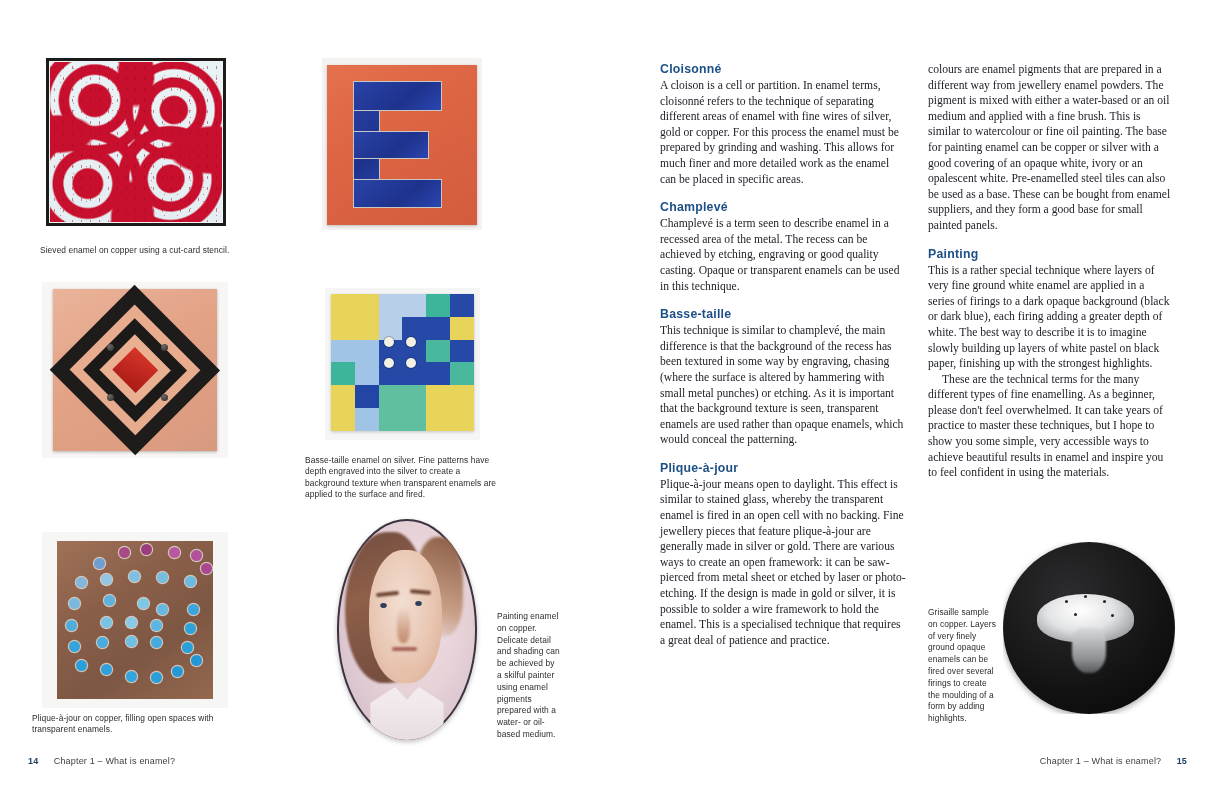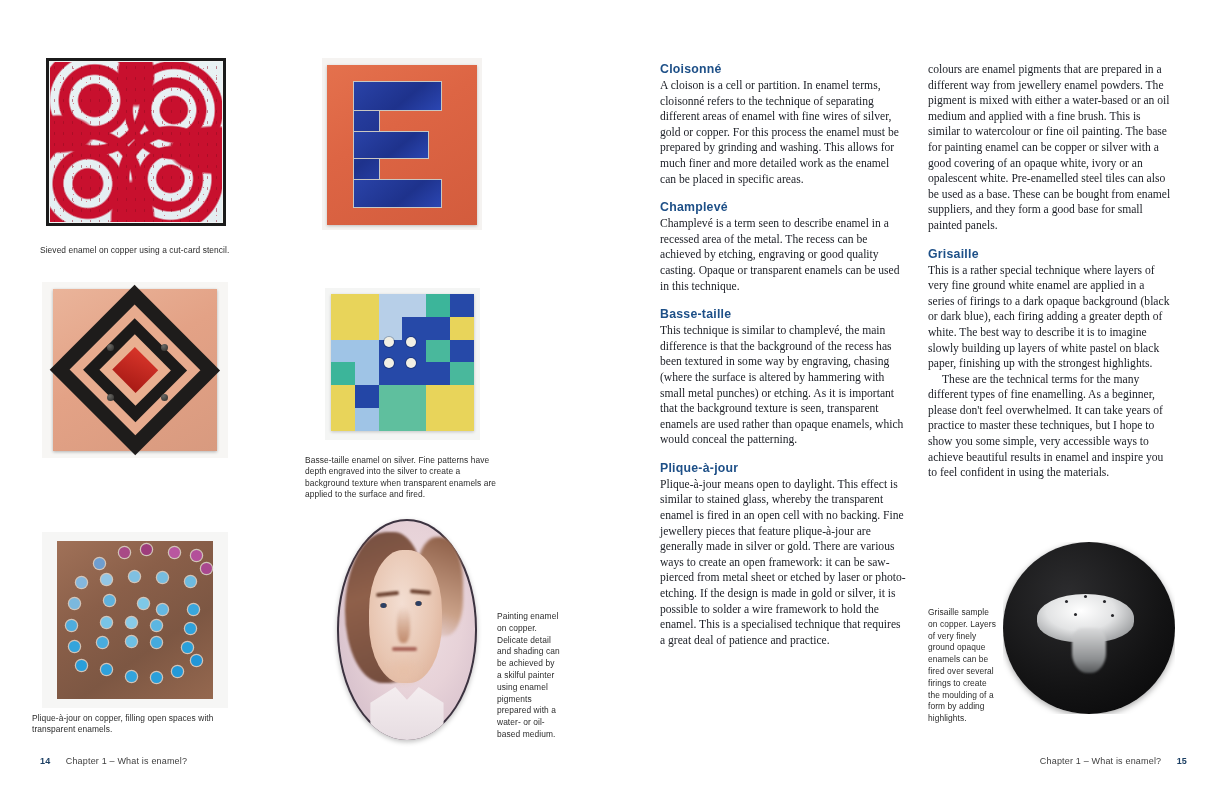--- a/index.html
+++ b/index.html
@@ -37,21 +37,21 @@
     font-family: "Liberation Sans", sans-serif;
     font-size: 9px;
     color: #3f3f3f;
     letter-spacing: .02em;
     white-space: nowrap;
   }
   .folio .num {
     font-weight: bold;
     color: #1c3f63;
   }
-  .folio-left { left: 40px; margin-top: 20px; }
+  .folio-left { left: 28px; margin-top: 20px; }
   .folio-right { right: 37px; }
 
   .col {
     position: absolute;
     width: 246px;
     font-family: "Liberation Serif", serif;
     font-size: 11.6px;
     line-height: 15.6px;
     color: #20232a;
     text-align: left;
@@ -460,21 +460,21 @@
 
   </div>
 
   <div class="col" style="left:928px; top:62px; width:244px;">
 
     <div class="sec">
       <p>colours are enamel pigments that are prepared in a different way from jewellery enamel powders. The pigment is mixed with either a water-based or an oil medium and applied with a fine brush. This is similar to watercolour or fine oil painting. The base for painting enamel can be copper or silver with a good covering of an opaque white, ivory or an opalescent white. Pre-enamelled steel tiles can also be used as a base. These can be bought from enamel suppliers, and they form a good base for small painted panels.</p>
     </div>
 
     <div class="sec">
-      <h3 class="head">Grisaille</h3>
+      <h3 class="head">Painting</h3>
       <p>This is a rather special technique where layers of very fine ground white enamel are applied in a series of firings to a dark opaque background (black or dark blue), each firing adding a greater depth of white. The best way to describe it is to imagine slowly building up layers of white pastel on black paper, finishing up with the strongest highlights.</p>
       <p class="cont">These are the technical terms for the many different types of fine enamelling. As a beginner, please don't feel overwhelmed. It can take years of practice to master these techniques, but I hope to show you some simple, very accessible ways to achieve beautiful results in enamel and inspire you to feel confident in using the materials.</p>
     </div>
   </div>
 
   <div class="plate" id="plate-grisaille" style="left:1003px; top:542px; width:172px; height:172px;">
     <div class="inner">
       <div class="disc">
         <div class="cap"></div>
         <div class="stem"></div>

